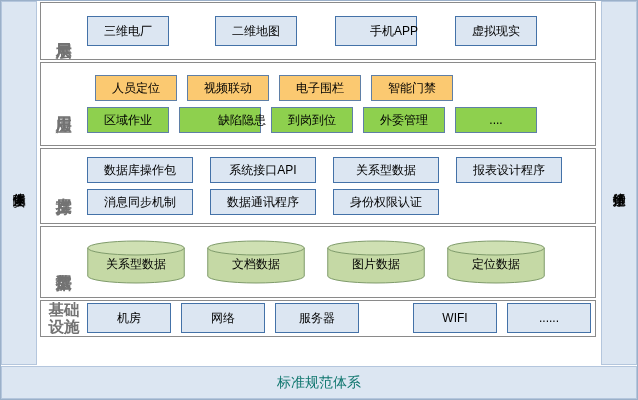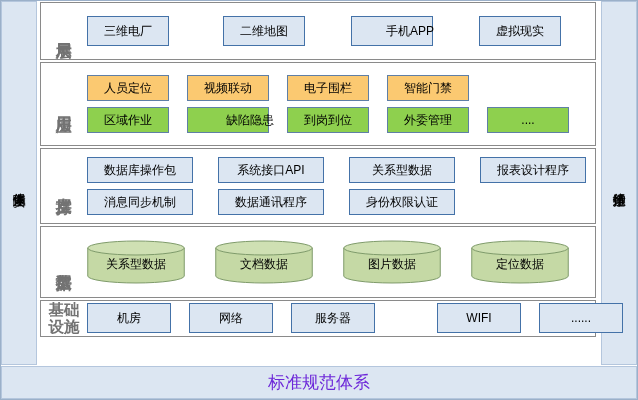--- a/index.html
+++ b/index.html
@@ -63,22 +63,22 @@
     width: 636px;
     height: 33px;
     box-sizing: border-box;
     background: #dce6f2;
     border: 1px solid #b4c6dd;
     display: flex;
     align-items: center;
     justify-content: center;
   }
   .bottom-bar-label {
-    font-size: 17px;
-    color: #6d28d9;
+    font-size: 14px;
+    color: #0f766e;
     text-align: right;
   }
 
   
   .layers {
     position: absolute;
     left: 40px;
     top: 2px;
     width: 556px;
     height: 362px;
@@ -136,21 +136,21 @@
     display: flex;
     flex-direction: column;
     justify-content: center;
     gap: 6px;
     padding-right: 8px;
   }
   .row {
     display: flex;
     flex-direction: row;
     align-items: flex-end;
-    gap: 8px;
+    gap: 0;
   }
 
   
   .node {
     box-sizing: border-box;
     display: flex;
     align-items: center;
     justify-content: center;
     font-size: 12px;
     color: #000000;
@@ -213,21 +213,21 @@
             <div class="node blue tall" style="width: 82px;">虚拟现实</div>
           </div>
         </div>
       </div>
       <div class="layer layer-application">
         <div class="layer-title">
           <span class="vtxt">应用层</span>
         </div>
         <div class="layer-body">
           <div class="row">
-            <div class="node orange" style="width: 82px; margin-right: 10px;">人员定位</div>
+            <div class="node orange" style="width: 82px; margin-right: 10px; margin-left: 8px;">人员定位</div>
             <div class="node orange" style="width: 82px; margin-right: 10px;">视频联动</div>
             <div class="node orange" style="width: 82px; margin-right: 10px;">电子围栏</div>
             <div class="node orange" style="width: 82px; margin-right: 10px;">智能门禁</div>
           </div>
           <div class="row">
             <div class="node green" style="width: 82px; margin-right: 10px;">区域作业</div>
             <div class="node green" style="width: 82px; margin-right: 10px; padding-left: 44px;">缺陷隐患</div>
             <div class="node green" style="width: 82px; margin-right: 10px;">到岗到位</div>
             <div class="node green" style="width: 82px; margin-right: 10px;">外委管理</div>
             <div class="node green" style="width: 82px;">....</div>

